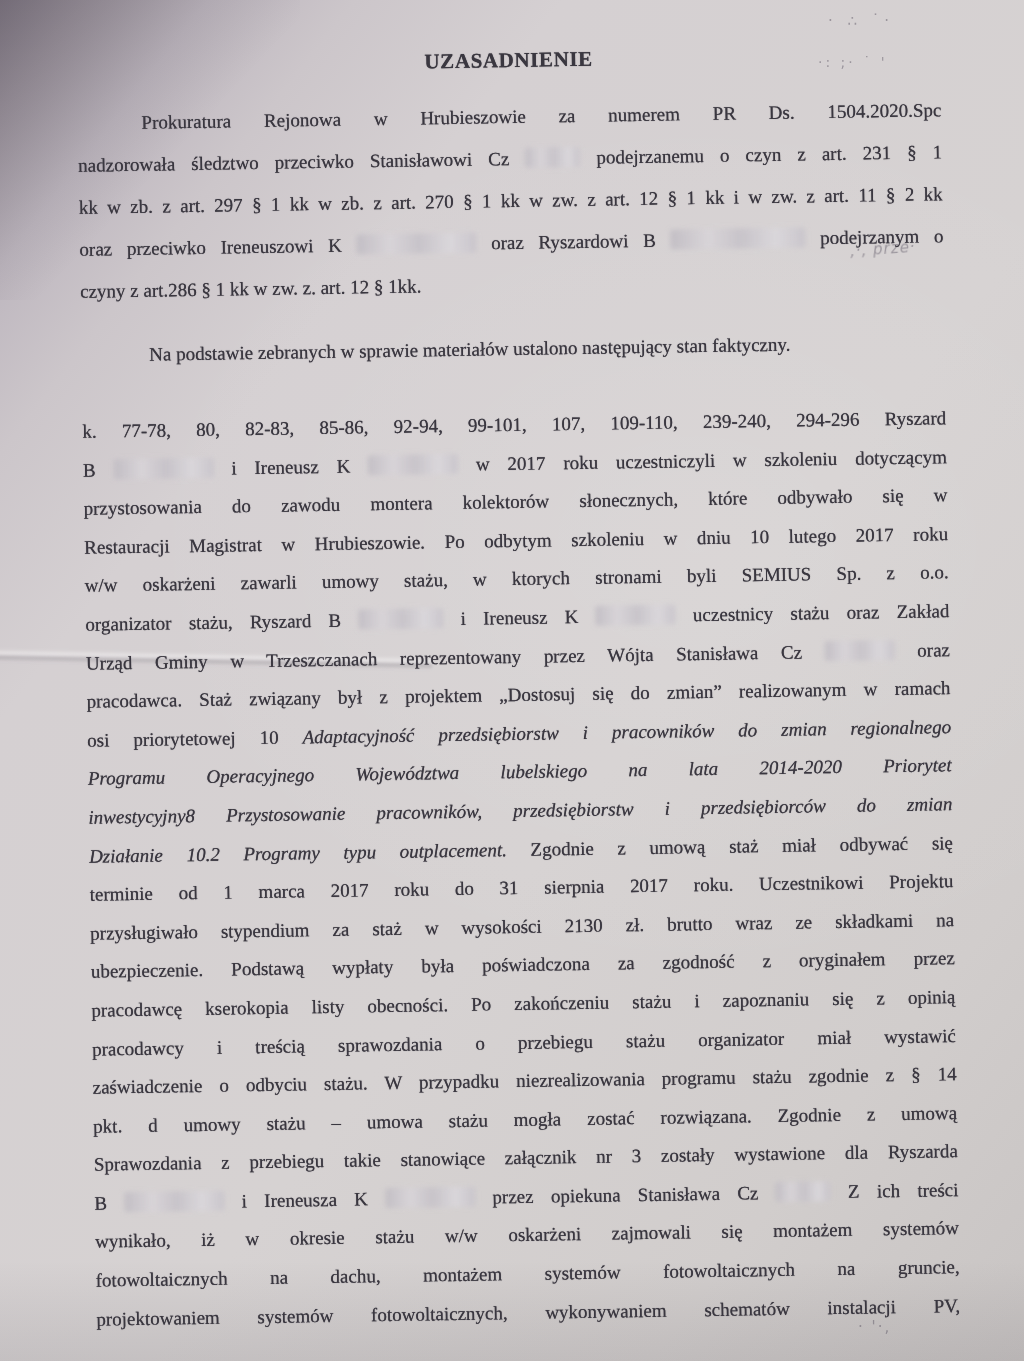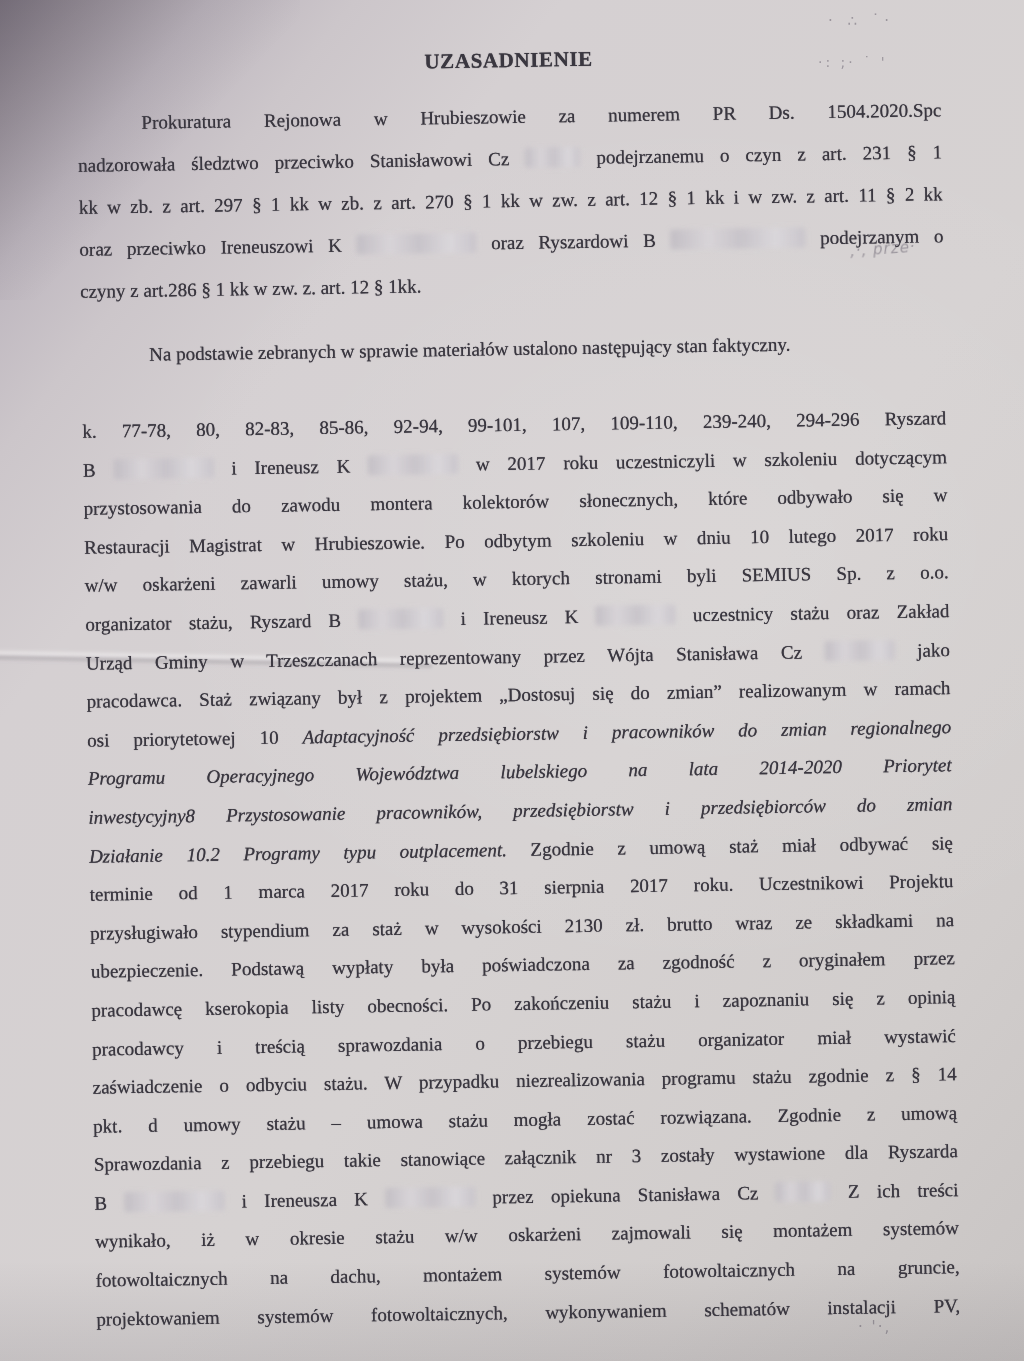--- a/index.html
+++ b/index.html
@@ -85,21 +85,21 @@
         <div style="margin-top: 22px;">
           <div class="line left" style="line-height: 42px; padding-left: 68px;"><span>Na podstawie zebranych w sprawie materiałów ustalono następujący stan faktyczny.</span></div>
         </div>
         <div style="margin-top: 36px;">
           <div class="line" style="line-height: 38.6px;"><span>k. 77-78, 80, 82-83, 85-86, 92-94, 99-101, 107, 109-110, 239-240, 294-296 Ryszard</span></div>
           <div class="line" style="line-height: 38.6px;"><span>B</span> <span class="redact" style="width: 100px;"></span> <span>i Ireneusz K</span> <span class="redact" style="width: 90px;"></span> <span>w 2017 roku uczestniczyli w szkoleniu dotyczącym</span></div>
           <div class="line" style="line-height: 38.6px;"><span>przystosowania do zawodu montera kolektorów słonecznych, które odbywało się w</span></div>
           <div class="line" style="line-height: 38.6px;"><span>Restauracji Magistrat w Hrubieszowie. Po odbytym szkoleniu w dniu 10 lutego 2017 roku</span></div>
           <div class="line" style="line-height: 38.6px;"><span>w/w oskarżeni zawarli umowy stażu, w ktorych stronami byli SEMIUS Sp. z o.o.</span></div>
           <div class="line" style="line-height: 38.6px;"><span>organizator stażu, Ryszard B</span> <span class="redact" style="width: 85px;"></span> <span>i Ireneusz K</span> <span class="redact" style="width: 80px;"></span> <span>uczestnicy stażu oraz Zakład</span></div>
-          <div class="line" style="line-height: 38.6px;"><span>Urząd Gminy w Trzeszczanach reprezentowany przez Wójta Stanisława Cz</span> <span class="redact" style="width: 70px;"></span> <span>jako</span></div>
+          <div class="line" style="line-height: 38.6px;"><span>Urząd Gminy w Trzeszczanach reprezentowany przez Wójta Stanisława Cz</span> <span class="redact" style="width: 70px;"></span> <span>oraz</span></div>
           <div class="line" style="line-height: 38.6px;"><span>pracodawca. Staż związany był z projektem „Dostosuj się do zmian” realizowanym w ramach</span></div>
           <div class="line" style="line-height: 38.6px;"><span>osi priorytetowej 10</span> <span class="it">Adaptacyjność przedsiębiorstw i pracowników do zmian regionalnego</span></div>
           <div class="line" style="line-height: 38.6px;"><span class="it">Programu Operacyjnego Województwa lubelskiego na lata 2014-2020 Priorytet</span></div>
           <div class="line" style="line-height: 38.6px;"><span class="it">inwestycyjny8 Przystosowanie pracowników, przedsiębiorstw i przedsiębiorców do zmian</span></div>
           <div class="line" style="line-height: 38.6px;"><span class="it">Działanie 10.2 Programy typu outplacement.</span> <span>Zgodnie z umową staż miał odbywać się</span></div>
           <div class="line" style="line-height: 38.6px;"><span>terminie od 1 marca 2017 roku do 31 sierpnia 2017 roku. Uczestnikowi Projektu</span></div>
           <div class="line" style="line-height: 38.6px;"><span>przysługiwało stypendium za staż w wysokości 2130 zł. brutto wraz ze składkami na</span></div>
           <div class="line" style="line-height: 38.6px;"><span>ubezpieczenie. Podstawą wypłaty była poświadczona za zgodność z oryginałem przez</span></div>
           <div class="line" style="line-height: 38.6px;"><span>pracodawcę kserokopia listy obecności. Po zakończeniu stażu i zapoznaniu się z opinią</span></div>
           <div class="line" style="line-height: 38.6px;"><span>pracodawcy i treścią sprawozdania o przebiegu stażu organizator miał wystawić</span></div>

